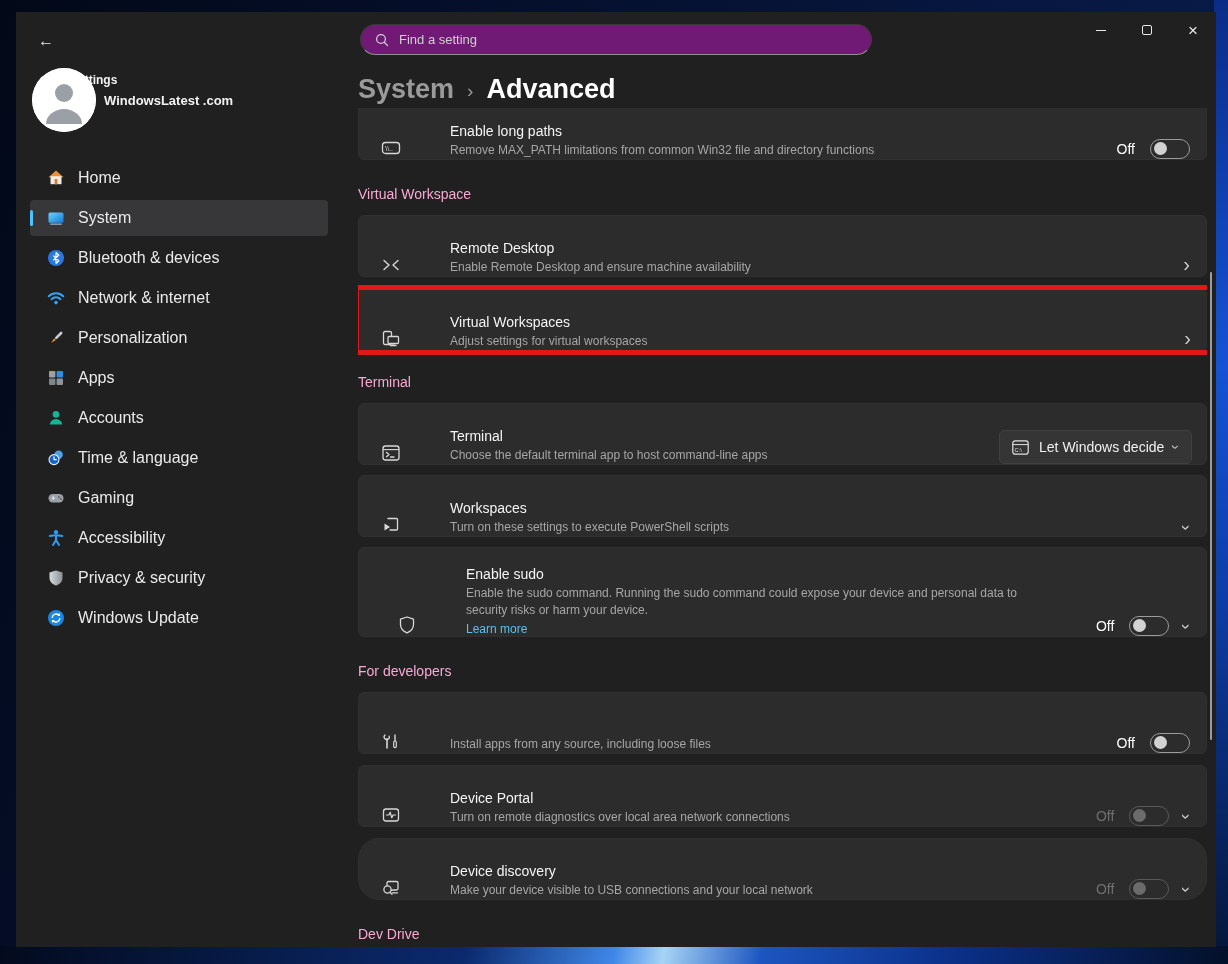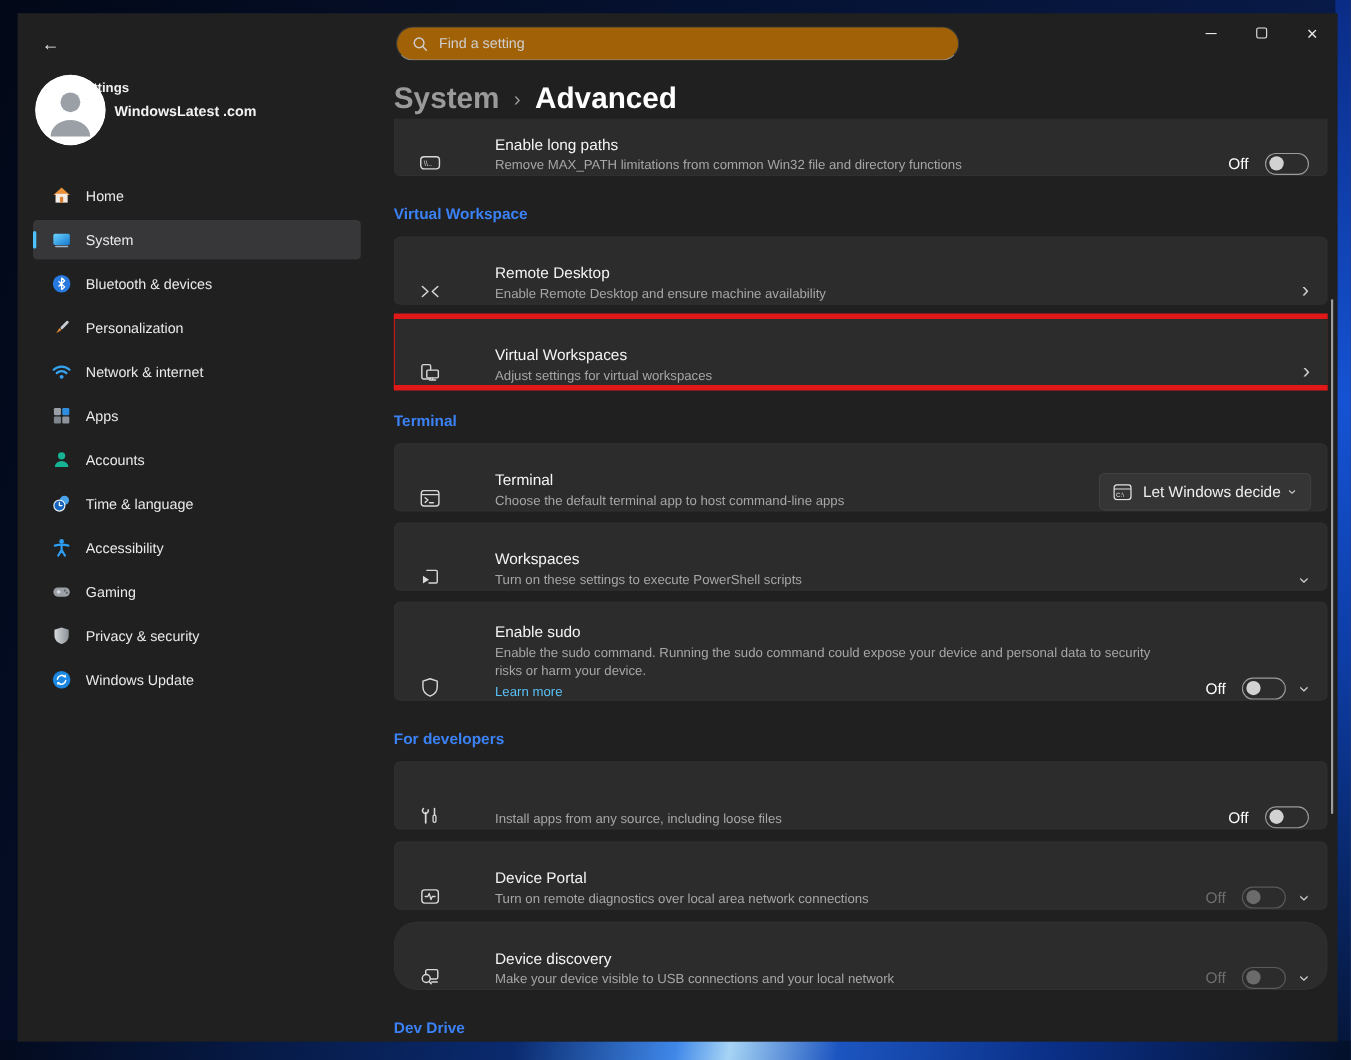--- a/index.html
+++ b/index.html
@@ -15,21 +15,21 @@
 
   
   .window { position:absolute; left:16px; top:12px; width:1200px; height:935px;
     background:#202020; color:#fff; }
 
   
   .titlebar { position:absolute; left:0; top:0; width:100%; height:56px; }
   .back-btn { position:absolute; left:14px; top:16px; width:32px; height:26px; background:transparent;
     border:none; color:#e6e6e6; font-size:16px; cursor:pointer; font-family:inherit; }
   .app-title { position:absolute; left:54px; top:32px; font-size:12px; font-weight:700; color:#f0f0f0;margin-top:29px; }
-  .searchbox { position:absolute; left:344px; top:12px; width:512px; height:31px; background:#a16207;
+  .searchbox { position:absolute; left:344px; top:12px; width:512px; height:31px; background:#701a75;
     border:1px solid #3a3a3a; border-bottom:1px solid #8f8f8f; border-radius:16px;
     display:flex; align-items:center; padding:0 14px; gap:10px; cursor:text; }
   .searchbox .ph { font-size:13px; color:#cfcfcf; }
   .win-controls { position:absolute; right:0; top:0; display:flex; }
   .win-btn { width:46px; height:36px; background:transparent; border:none; color:#e8e8e8;
     display:flex; align-items:center; justify-content:center; cursor:pointer; font-family:inherit; }
   .min-glyph { width:10px; height:1px; background:#e8e8e8; display:block; }
   .max-glyph { width:10px; height:10px; border:1px solid #e8e8e8; border-radius:2px; display:block; }
   .close-glyph { font-size:17px; line-height:1; }
 
@@ -38,21 +38,21 @@
   .profile { position:absolute; left:16px; top:0; display:flex; align-items:center; gap:8px; cursor:pointer; }
   .avatar { width:64px; height:64px; border-radius:50%; background:#fff; overflow:hidden; flex-shrink:0; }
   .profile-name { font-size:13px; font-weight:700; color:#f2f2f2; }
   .nav { position:absolute; left:0; top:92px; width:100%; }
   .nav-item { position:relative; display:flex; align-items:center; gap:12px; height:36px;
     margin:0 14px 4px 14px; padding-left:16px; border-radius:4px; cursor:pointer; }
   .nav-item.selected { background:#37373a; }
   .nav-item.selected::before { content:""; position:absolute; left:0; top:10px; width:3px; height:16px;
     border-radius:2px; background:#4cc2ff; }
   .nav-icon { width:20px; height:20px; flex-shrink:0; display:flex; }
-  .nav-label { font-size:13px; color:#eaeaea; white-space:nowrap; }
+  .nav-label { font-size:16px; color:#eaeaea; white-space:nowrap; }
 
   
   .content { position:absolute; left:326px; top:0; width:874px; height:935px; }
   .breadcrumb { position:absolute; left:16px; top:62px; display:flex; align-items:center; gap:13px; }
   .bc-parent { font-size:27px; font-weight:600; color:#9a9a9a; cursor:pointer; }
   .bc-sep { font-size:19px; color:#9a9a9a; padding-top:3px; }
   .bc-current { font-size:27px; font-weight:600; color:#ffffff; }
 
   .rows-viewport { position:absolute; left:16px; top:96px; width:849px; bottom:0; overflow:hidden; }
 
@@ -67,27 +67,27 @@
   .row-controls { display:flex; align-items:center; gap:15px; margin-right:16px; flex-shrink:0; }
   .toggle-label { font-size:14px; color:#ffffff; }
   .toggle { width:40px; height:20px; border:1px solid #9b9b9b; border-radius:11px; position:relative; flex-shrink:0; }
   .toggle .knob { position:absolute; left:3px; top:2px; width:13px; height:13px; border-radius:50%; background:#d2d2d2; }
   .dim .toggle-label { color:#6f6f6f; }
   .dim .toggle { border-color:#5a5a5a; }
   .dim .toggle .knob { background:#6b6b6b; }
   .chev-r { color:#cfcfcf; font-size:20px; line-height:1; padding-bottom:2px; }
   .chev-d { color:#cfcfcf; font-size:17px; line-height:1; display:inline-block; transform:rotate(90deg); }
 
-  .sec-h { font-size:14px; font-weight:700; color:#3b82f6; height:16px; line-height:16px; }
+  .sec-h { font-size:14px; font-weight:400; color:#f9a8d4; height:16px; line-height:16px; }
   .sec-h.vw { margin-top:26px; } .card.remote { margin-top:13px; }
   .red-wrap { margin:8px -5px 0 -4px; border:5px solid #e01818; }
   .red-wrap .card { height:60px; border-radius:3px; border:none; }
   .sec-h.term { margin-top:19px; } .card.terminal { margin-top:13px; }
   .card.powershell { margin-top:10px; }
-  .card.sudo { margin-top:10px; height:90px; }
+  .card.sudo { margin-top:10px; height:90px;padding-left:16px; }
   .sec-h.fordev { margin-top:26px; } .card.devmode { margin-top:13px; }
   .card.portal { margin-top:11px; } .card.discovery { margin-top:11px;border-radius:21px; }
   .sec-h.devdrive { margin-top:26px; }
 
   .dropdown { display:flex; align-items:center; gap:10px; height:34px; padding:0 12px;
     background:#353535; border:1px solid #404040; border-radius:5px; margin-right:-2px; cursor:pointer; }
   .dropdown-label { font-size:14px; color:#f0f0f0; white-space:nowrap; }
   .dropdown .chev-d { font-size:14px; }
 
   .scrollbar-thumb { position:absolute; right:4px; top:260px; width:2px; height:468px;
@@ -172,43 +172,43 @@
               <circle cx="10" cy="10" r="8" fill="#2779e0"></circle>
               <path d="M10 4.5 V15.5 M10 4.5 L12.8 7.2 L7.2 12.4 M10 15.5 L12.8 12.8 L7.2 7.6" fill="none" stroke="#fff" stroke-width="1.2" stroke-linejoin="round"></path>
             </svg>
           </span>
         <span class="nav-label">Bluetooth &amp; devices</span>
       </div>
 
       <div class="nav-item">
         <span class="nav-icon">
             <svg width="20" height="20" viewBox="0 0 20 20">
+              <path d="M2.8 8.2 a10.2 10.2 0 0 1 14.4 0" fill="none" stroke="#35a3f0" stroke-width="2" stroke-linecap="round"></path>
+              <path d="M5.6 11.2 a6.2 6.2 0 0 1 8.8 0" fill="none" stroke="#35a3f0" stroke-width="2" stroke-linecap="round"></path>
+              <circle cx="10" cy="14.6" r="1.8" fill="#35a3f0"></circle>
+            </svg>
+          </span>
+        <span class="nav-label">Network &amp; internet</span>
+      </div>
+
+      <div class="nav-item">
+        <span class="nav-icon">
+            <svg width="20" height="20" viewBox="0 0 20 20">
               <g transform="rotate(45 10 10)">
                 <rect x="8.8" y="1.5" width="2.6" height="9.5" rx="1.3" fill="#c6ccd2"></rect>
                 <polygon points="8.8,11.5 11.4,11.5 10.1,17" fill="#e8913a"></polygon>
               </g>
             </svg>
           </span>
         <span class="nav-label">Personalization</span>
       </div>
 
       <div class="nav-item">
         <span class="nav-icon">
             <svg width="20" height="20" viewBox="0 0 20 20">
-              <path d="M2.8 8.2 a10.2 10.2 0 0 1 14.4 0" fill="none" stroke="#35a3f0" stroke-width="2" stroke-linecap="round"></path>
-              <path d="M5.6 11.2 a6.2 6.2 0 0 1 8.8 0" fill="none" stroke="#35a3f0" stroke-width="2" stroke-linecap="round"></path>
-              <circle cx="10" cy="14.6" r="1.8" fill="#35a3f0"></circle>
-            </svg>
-          </span>
-        <span class="nav-label">Network &amp; internet</span>
-      </div>
-
-      <div class="nav-item">
-        <span class="nav-icon">
-            <svg width="20" height="20" viewBox="0 0 20 20">
               <rect x="3" y="3" width="6.4" height="6.4" rx="1" fill="#9aa0a6"></rect>
               <rect x="3" y="10.6" width="6.4" height="6.4" rx="1" fill="#7f858c"></rect>
               <rect x="10.6" y="10.6" width="6.4" height="6.4" rx="1" fill="#8d939a"></rect>
               <rect x="10.6" y="3" width="6.4" height="6.4" rx="1" fill="#2f8de0"></rect>
             </svg>
           </span>
         <span class="nav-label">Apps</span>
       </div>
 
       <div class="nav-item">
@@ -223,44 +223,44 @@
 
       <div class="nav-item">
         <span class="nav-icon">
             <svg width="20" height="20" viewBox="0 0 20 20">
               <circle cx="12.6" cy="6.8" r="4.2" fill="#4aa3e8"></circle>
               <circle cx="8" cy="11.6" r="5" fill="#1565c0" stroke="#e8eef4" stroke-width="1.1"></circle>
               <path d="M8 11.6 V8.8 M8 11.6 H10.3" stroke="#fff" stroke-width="1.2" stroke-linecap="round" fill="none"></path>
             </svg>
           </span>
         <span class="nav-label">Time &amp; language</span>
-      </div>
-
-      <div class="nav-item">
-        <span class="nav-icon">
-            <svg width="20" height="20" viewBox="0 0 20 20">
-              <circle cx="10" cy="4.2" r="2.1" fill="#2e9df4"></circle>
-              <path d="M3.8 8 Q10 6.4 16.2 8" fill="none" stroke="#2e9df4" stroke-width="2" stroke-linecap="round"></path>
-              <path d="M10 7.8 V12 M10 12 L7 17 M10 12 L13 17" fill="none" stroke="#2e9df4" stroke-width="2" stroke-linecap="round" stroke-linejoin="round"></path>
-            </svg>
-          </span>
-        <span class="nav-label">Accessibility</span>
       </div>
 
       <div class="nav-item">
         <span class="nav-icon">
             <svg width="20" height="20" viewBox="0 0 20 20">
               <rect x="2.5" y="6" width="15" height="8.4" rx="4.2" fill="#9aa0a6"></rect>
               <rect x="5.6" y="9.2" width="3.4" height="1.6" rx="0.5" fill="#d7dadd"></rect>
               <rect x="6.5" y="8.3" width="1.6" height="3.4" rx="0.5" fill="#d7dadd"></rect>
               <circle cx="13" cy="8.9" r="1" fill="#5f6468"></circle>
               <circle cx="14.8" cy="10.9" r="1" fill="#5f6468"></circle>
             </svg>
           </span>
         <span class="nav-label">Gaming</span>
+      </div>
+
+      <div class="nav-item">
+        <span class="nav-icon">
+            <svg width="20" height="20" viewBox="0 0 20 20">
+              <circle cx="10" cy="4.2" r="2.1" fill="#2e9df4"></circle>
+              <path d="M3.8 8 Q10 6.4 16.2 8" fill="none" stroke="#2e9df4" stroke-width="2" stroke-linecap="round"></path>
+              <path d="M10 7.8 V12 M10 12 L7 17 M10 12 L13 17" fill="none" stroke="#2e9df4" stroke-width="2" stroke-linecap="round" stroke-linejoin="round"></path>
+            </svg>
+          </span>
+        <span class="nav-label">Accessibility</span>
       </div>
 
       <div class="nav-item">
         <span class="nav-icon">
             <svg width="20" height="20" viewBox="0 0 20 20">
               <defs>
                 <linearGradient id="gshield" x1="0" y1="0" x2="1" y2="0">
                   <stop offset="0" stop-color="#d6dade"></stop>
                   <stop offset="1" stop-color="#8b9198"></stop>
                 </linearGradient>

